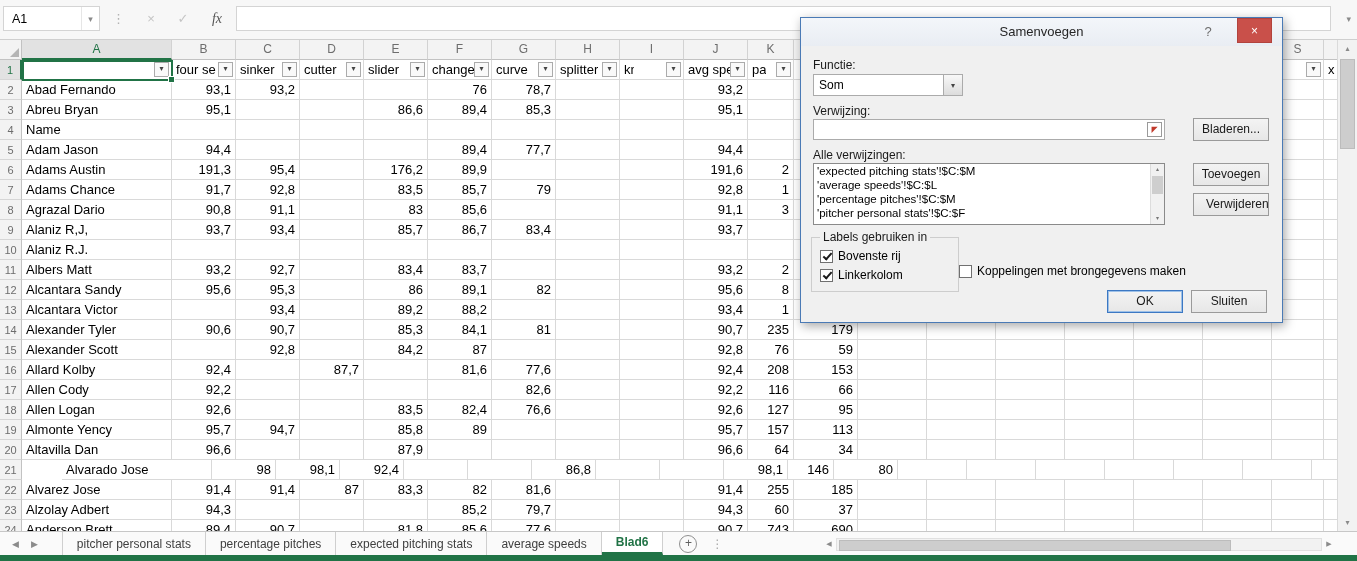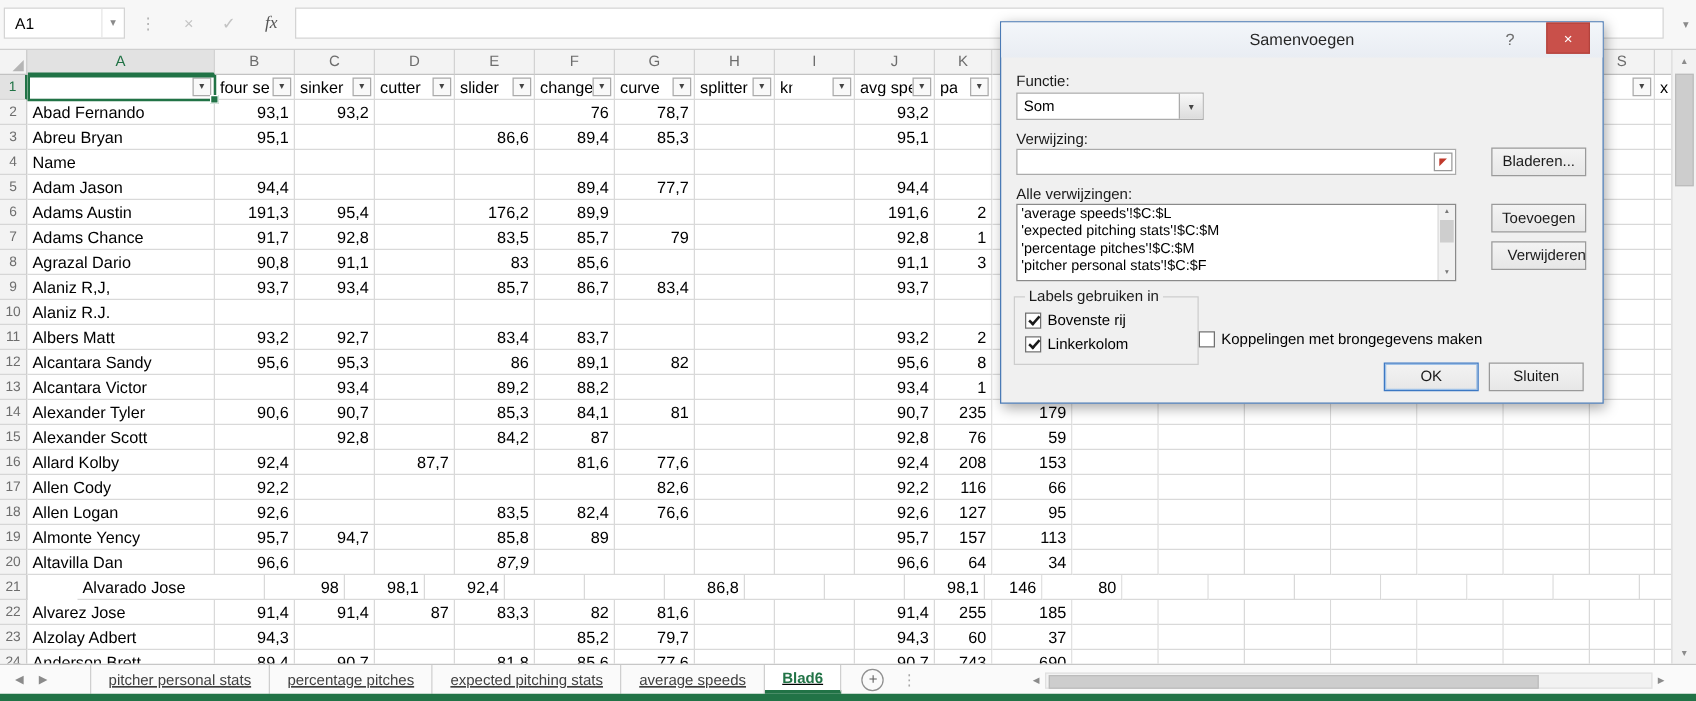--- a/index.html
+++ b/index.html
@@ -58,21 +58,21 @@
   #vscroll{position:absolute;top:40px;right:0;width:20px;height:491px;background:#f2f2f2;
            border-left:1px solid #dadada;box-sizing:border-box;}
   .varrow{display:block;height:17px;text-align:center;color:#8b8b8b;font-size:8px;line-height:17px;}
   .varrow.down{position:absolute;bottom:0;width:100%;}
   .vthumb{position:absolute;top:19px;left:2px;right:2px;height:88px;background:#cdcdcd;border:1px solid #bcbcbc;}
 
   
   #sheetbar{position:absolute;left:0;top:531px;width:1357px;height:24px;background:#fafafa;
             border-top:1px solid #c7c7c7;box-sizing:border-box;display:flex;align-items:center;font-size:12px;}
   .tnav{color:#8b8b8b;font-size:9px;margin-left:12px;}
-  #tabs{display:flex;margin-left:34px;height:100%;text-decoration:underline;}
+  #tabs{display:flex;margin-left:24px;height:100%;}
   .stab{padding:0 14px;display:flex;align-items:center;border-right:1px solid #cfcfcf;color:#3f3f3f;
         height:100%;box-sizing:border-box;white-space:nowrap;}
   .stab:first-child{border-left:1px solid #cfcfcf;}
   .stab.active{background:#fff;color:var(--accent-green,#217346);font-weight:bold;
         border-bottom:3px solid var(--accent-green,#217346);}
   .addsheet{margin-left:16px;width:16px;height:16px;flex:none;border:1px solid #909090;border-radius:50%;
         color:#5f5f5f;text-align:center;line-height:14px;font-size:12px;}
   .dots{margin-left:14px;color:#a8a8a8;}
   .hscroll{position:absolute;right:21px;top:4px;width:514px;height:16px;display:flex;align-items:center;}
   .harrow{color:#8b8b8b;font-size:7px;width:14px;text-align:center;flex:none;}
@@ -641,21 +641,21 @@
           <div class="cell numc" style="width: 69px;"></div>
           <div class="cell numc" style="width: 52px;"></div>
           <div class="cell numc" style="width: 80px;"></div>
         </div>
         <div class="grow">
           <div class="rowh">20</div>
           <div class="cell namec" style="width: 150px;">Altavilla Dan</div>
           <div class="cell numc" style="width: 64px;">96,6</div>
           <div class="cell numc" style="width: 64px;"></div>
           <div class="cell numc" style="width: 64px;"></div>
-          <div class="cell numc" style="width: 64px; font-style: italic;">87,9</div>
+          <div class="cell numc" style="width: 64px;">87,9</div>
           <div class="cell numc" style="width: 64px;"></div>
           <div class="cell numc" style="width: 64px;"></div>
           <div class="cell numc" style="width: 64px;"></div>
           <div class="cell numc" style="width: 64px;"></div>
           <div class="cell numc" style="width: 64px;">96,6</div>
           <div class="cell numc" style="width: 46px;">64</div>
           <div class="cell numc" style="width: 64px;">34</div>
           <div class="cell numc" style="width: 69px;"></div>
           <div class="cell numc" style="width: 69px;"></div>
           <div class="cell numc" style="width: 69px;"></div>
@@ -805,22 +805,22 @@
     <div class="dlbl" style="top:86px">Verwijzing:</div>
     <div class="refinput">
       <span></span>
       <span class="collapse">◤</span>
     </div>
     <div class="dbtn" id="btn-browse">Bladeren...</div>
 
     <div class="dlbl" style="top:130px">Alle verwijzingen:</div>
     <div class="listbox">
       <div id="refs-list">
+          <div class="refitem">'expected pitching stats'!$C:$M</div>
           <div class="refitem">'average speeds'!$C:$L</div>
-          <div class="refitem">'expected pitching stats'!$C:$M</div>
           <div class="refitem">'percentage pitches'!$C:$M</div>
           <div class="refitem">'pitcher personal stats'!$C:$F</div>
         </div>
       <div class="lscroll">
         <span class="lsa">▴</span>
         <div class="lsthumb"></div>
         <span class="lsa down">▾</span>
       </div>
     </div>
     <div class="dbtn" id="btn-add">Toevoegen</div>

